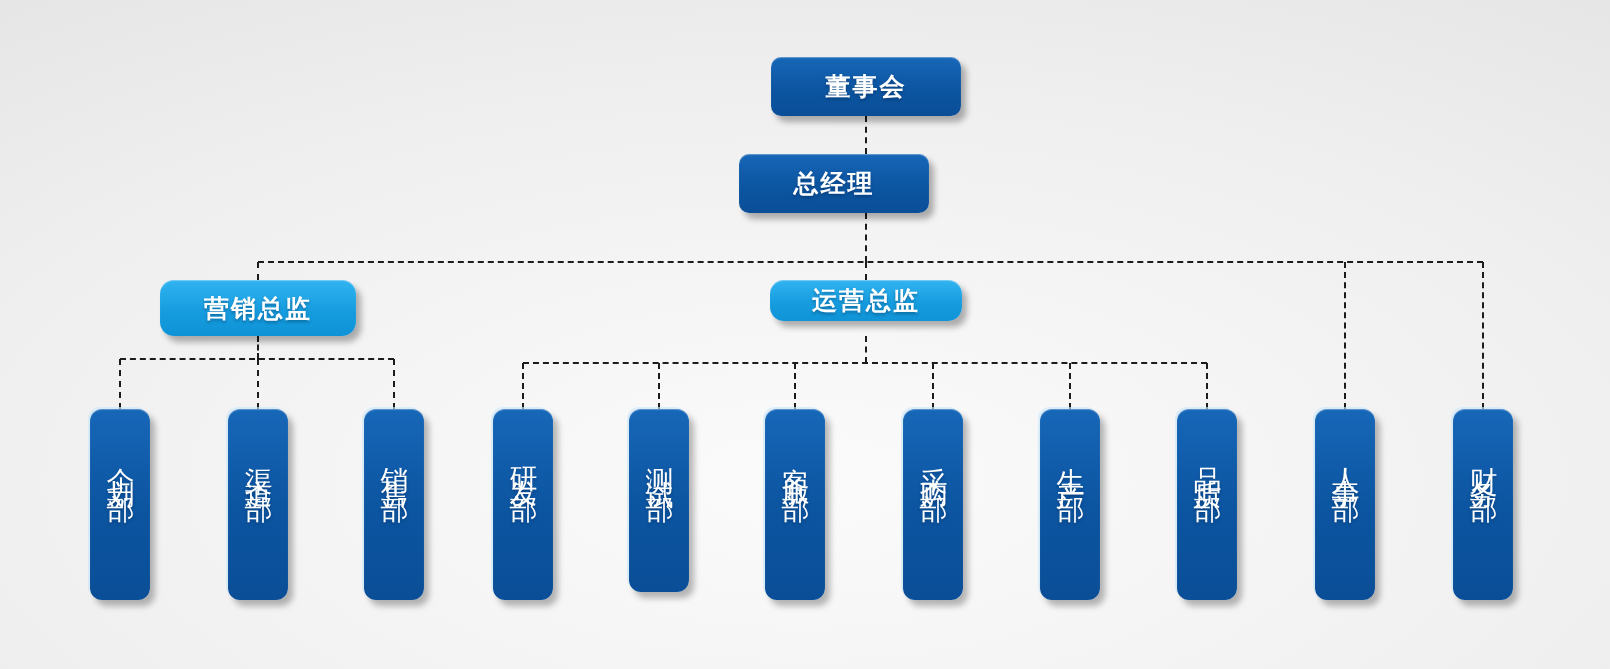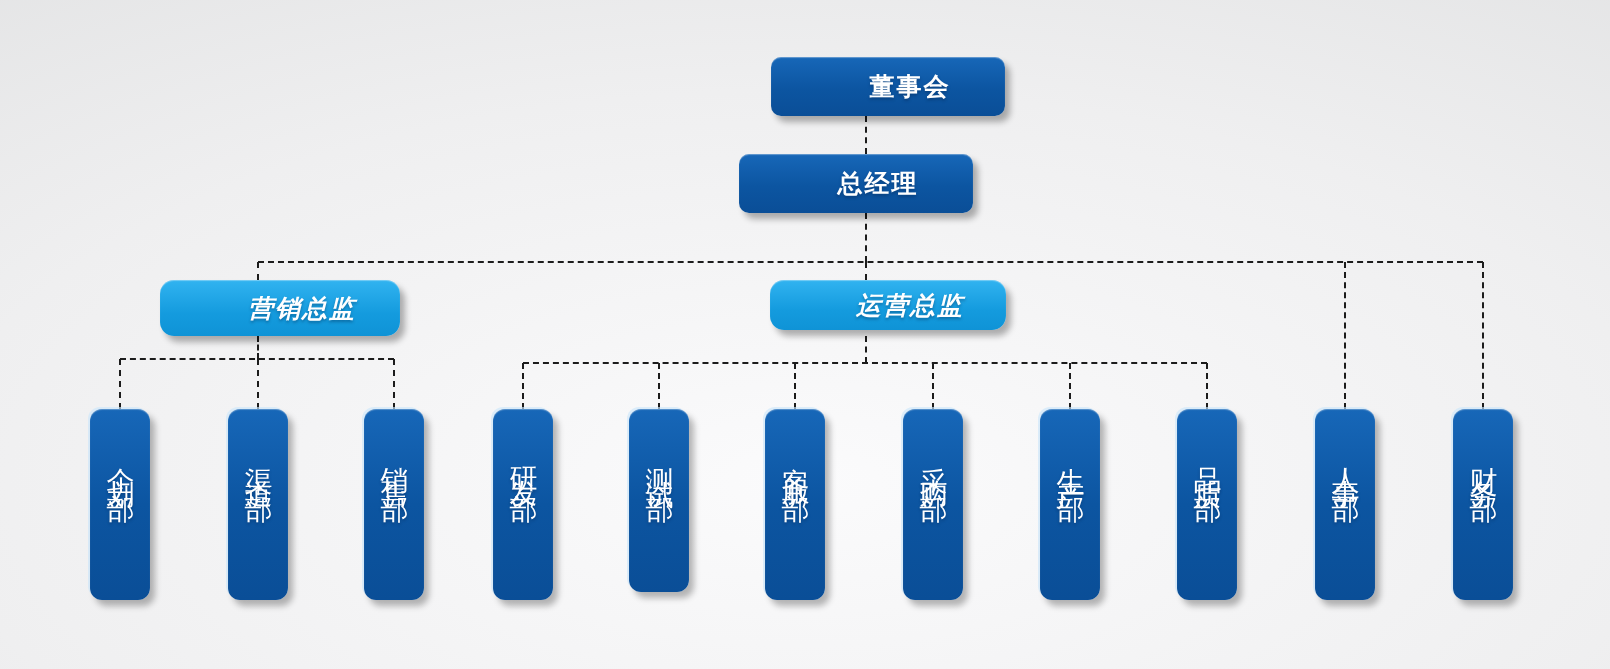--- a/index.html
+++ b/index.html
@@ -16,24 +16,23 @@
   }
   
   .vline{position:absolute; width:0; border-left:2px dashed var(--connector);}
   .hline{position:absolute; height:0; border-top:2px dashed var(--connector);}
   
   .box{
     position:absolute; display:flex; align-items:center; justify-content:center;
     color:var(--box-text); font-weight:bold; font-size:25px; letter-spacing:2px;
     border-radius:10px; text-shadow:0 2px 3px rgba(0,25,60,.35);
     box-shadow:5px 6px 6px rgba(0,0,0,.3), inset 0 1px 1px rgba(255,255,255,.35);
-    padding-left:44px;
   }
   .box.dark{background:linear-gradient(180deg,var(--dark-blue-light) 0%,var(--dark-blue) 55%,#0a4e97 100%);}
-  .box.light{background:linear-gradient(180deg,var(--light-blue-light) 0%,var(--light-blue) 60%,#0f93d6 100%);font-style:italic;}
+  .box.light{background:linear-gradient(180deg,var(--light-blue-light) 0%,var(--light-blue) 60%,#0f93d6 100%);}
   .dept{
     position:absolute; top:409px; width:60px; height:191px;
     display:flex; justify-content:center; align-items:flex-start;
     border-radius:12px;
     background:linear-gradient(180deg,var(--dark-blue-light) 0%,var(--dark-blue) 50%,#0a4e97 100%);
     box-shadow:5px 6px 6px rgba(0,0,0,.28), -2px -2px 0 rgba(205,231,250,.65), inset 0 1px 1px rgba(255,255,255,.3);
   }
   .dept .vtext{
     margin-top:36px; color:var(--box-text); font-size:28px;
     writing-mode:vertical-rl; text-orientation:upright; letter-spacing:13px;
@@ -71,21 +70,21 @@
   <div class="box dark" style="left:771px;top:57px;width:190px;height:59px">
     <span>董事会</span>
   </div>
   <div class="box dark" style="left:739px;top:154px;width:190px;height:59px">
     <span>总经理</span>
   </div>
 
   <div class="box light" style="left:160px;top:280px;width:196px;height:56px;border-radius:14px">
     <span>营销总监</span>
   </div>
-  <div class="box light" style="left:770px;top:280px;width:192px;height:50px;border-radius:14px">
+  <div class="box light" style="left:770px;top:280px;width:192px;height:41px;border-radius:14px">
     <span>运营总监</span>
   </div>
 
   <div class="dept" style="left:90px">
     <span class="vtext">企划部</span>
     </div>
   <div class="dept" style="left:228px">
     <span class="vtext">渠道部</span>
     </div>
   <div class="dept" style="left:364px">

